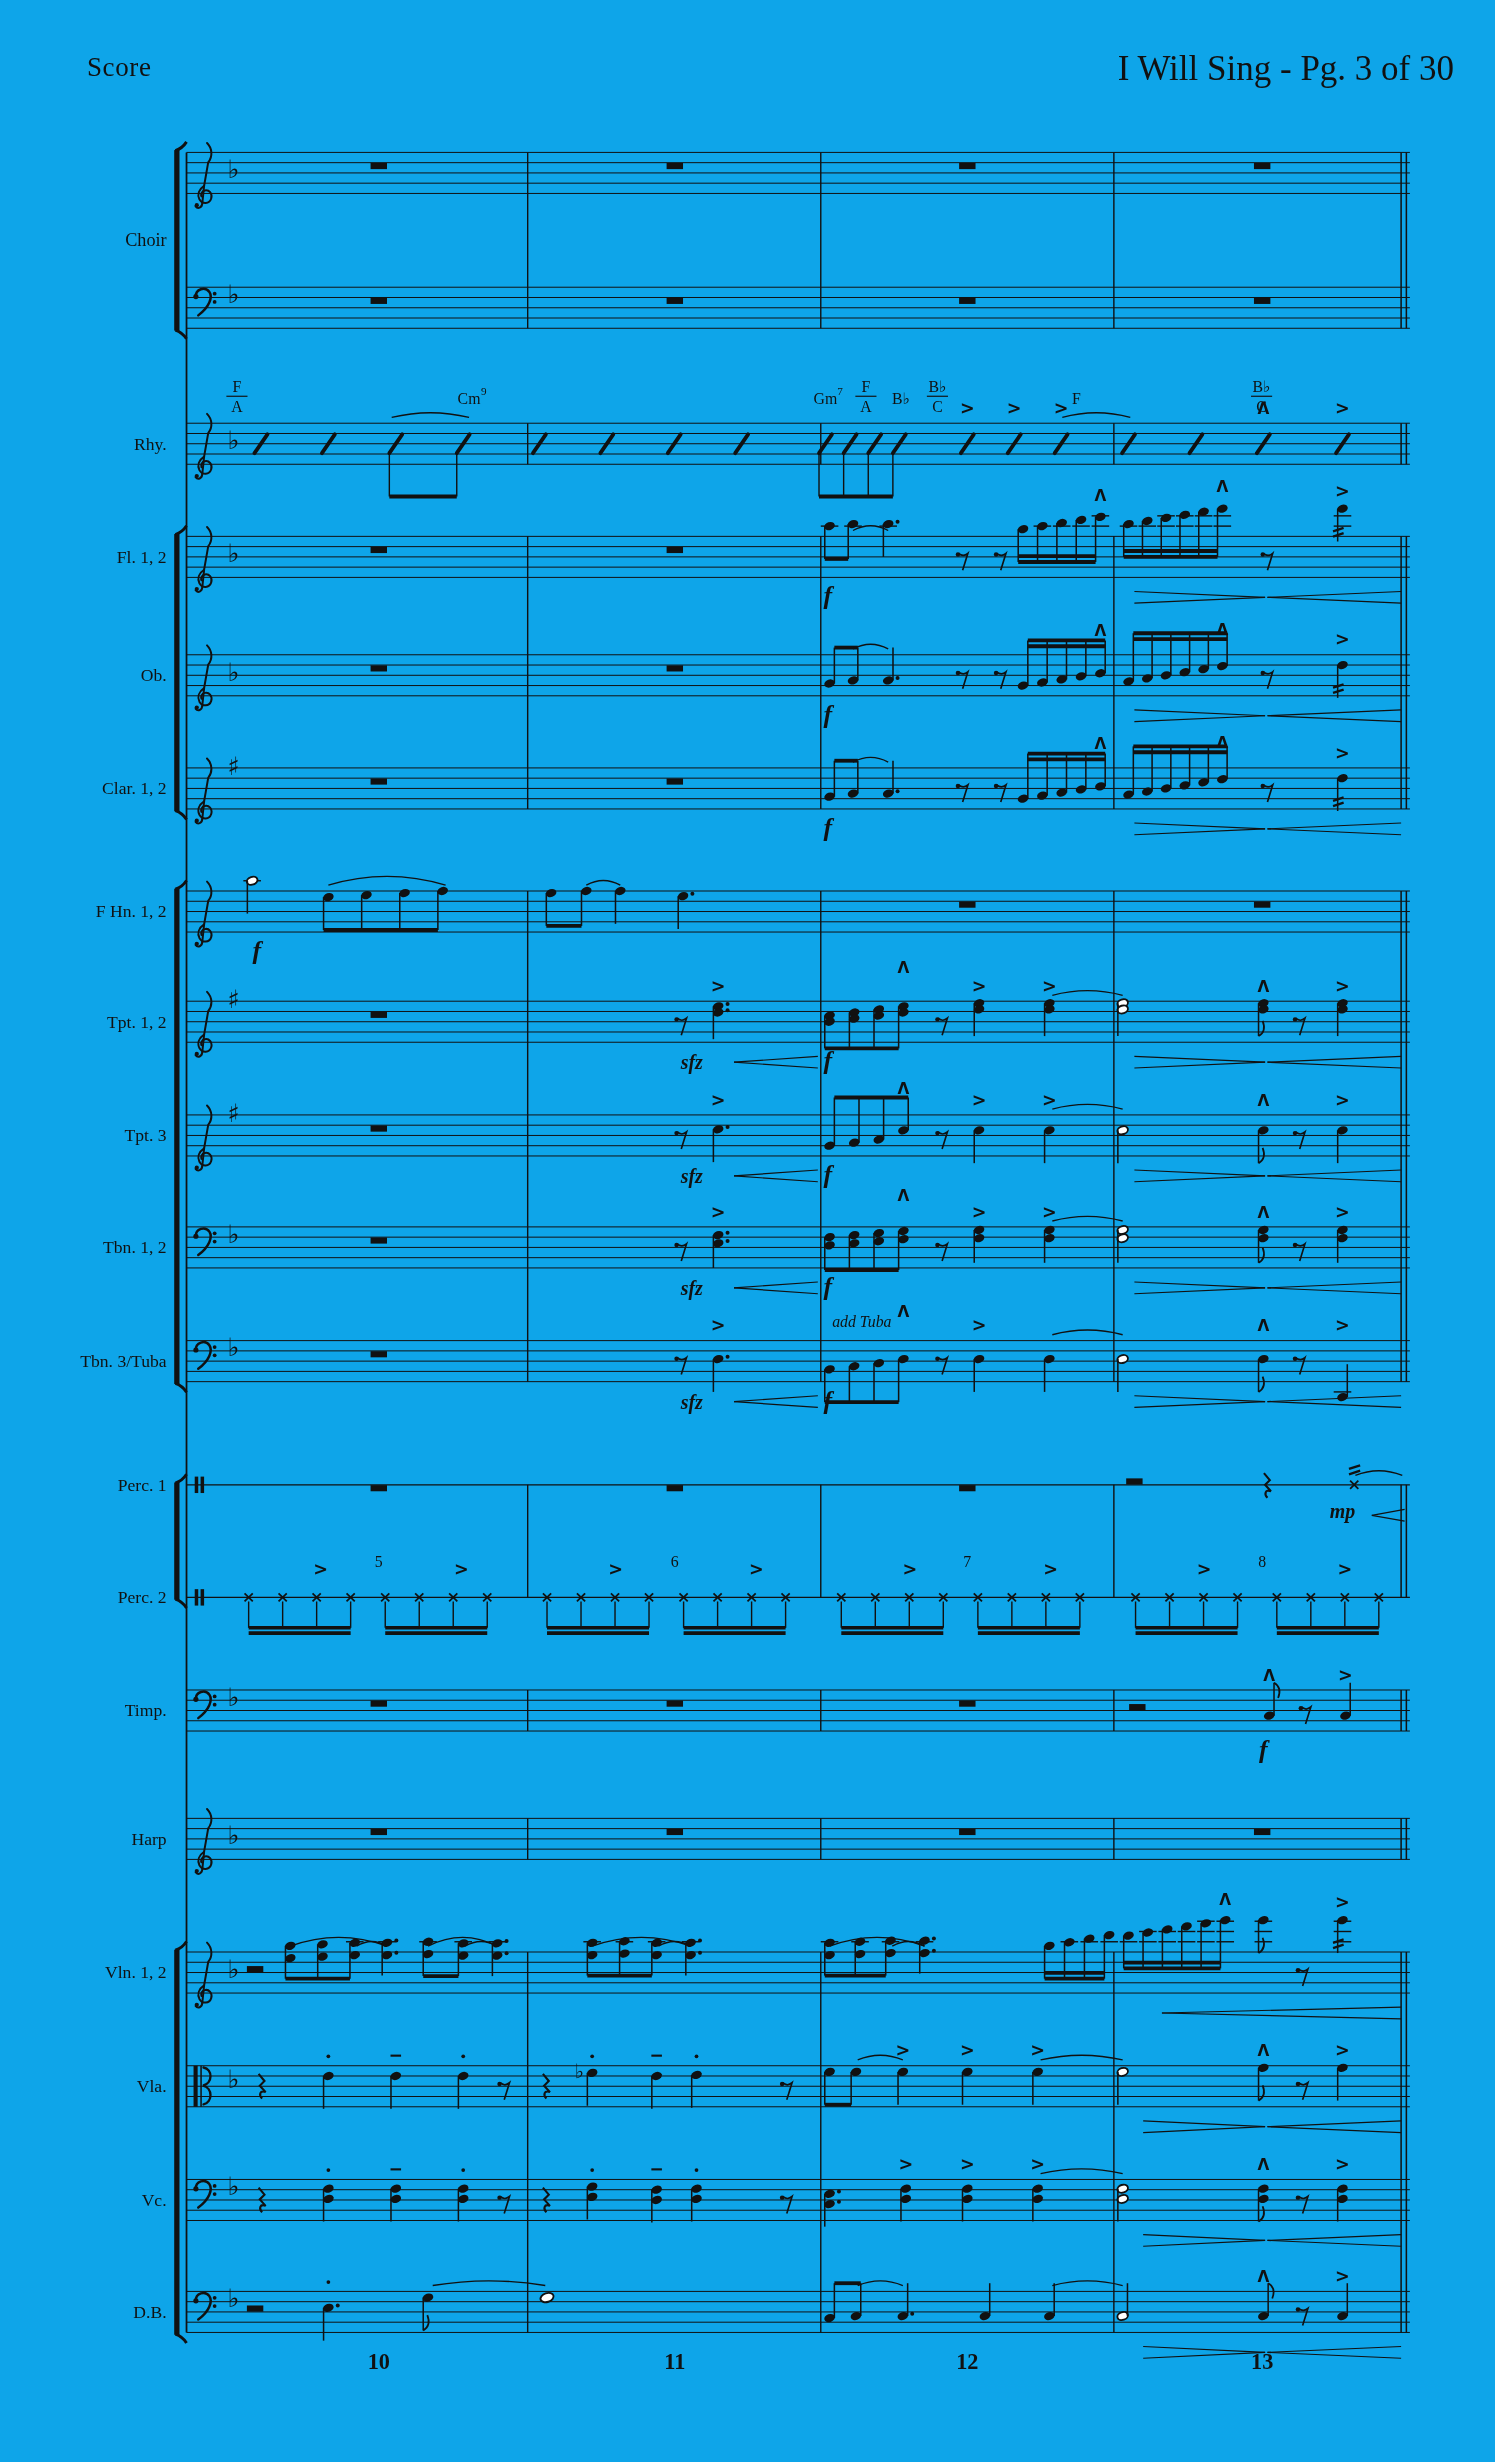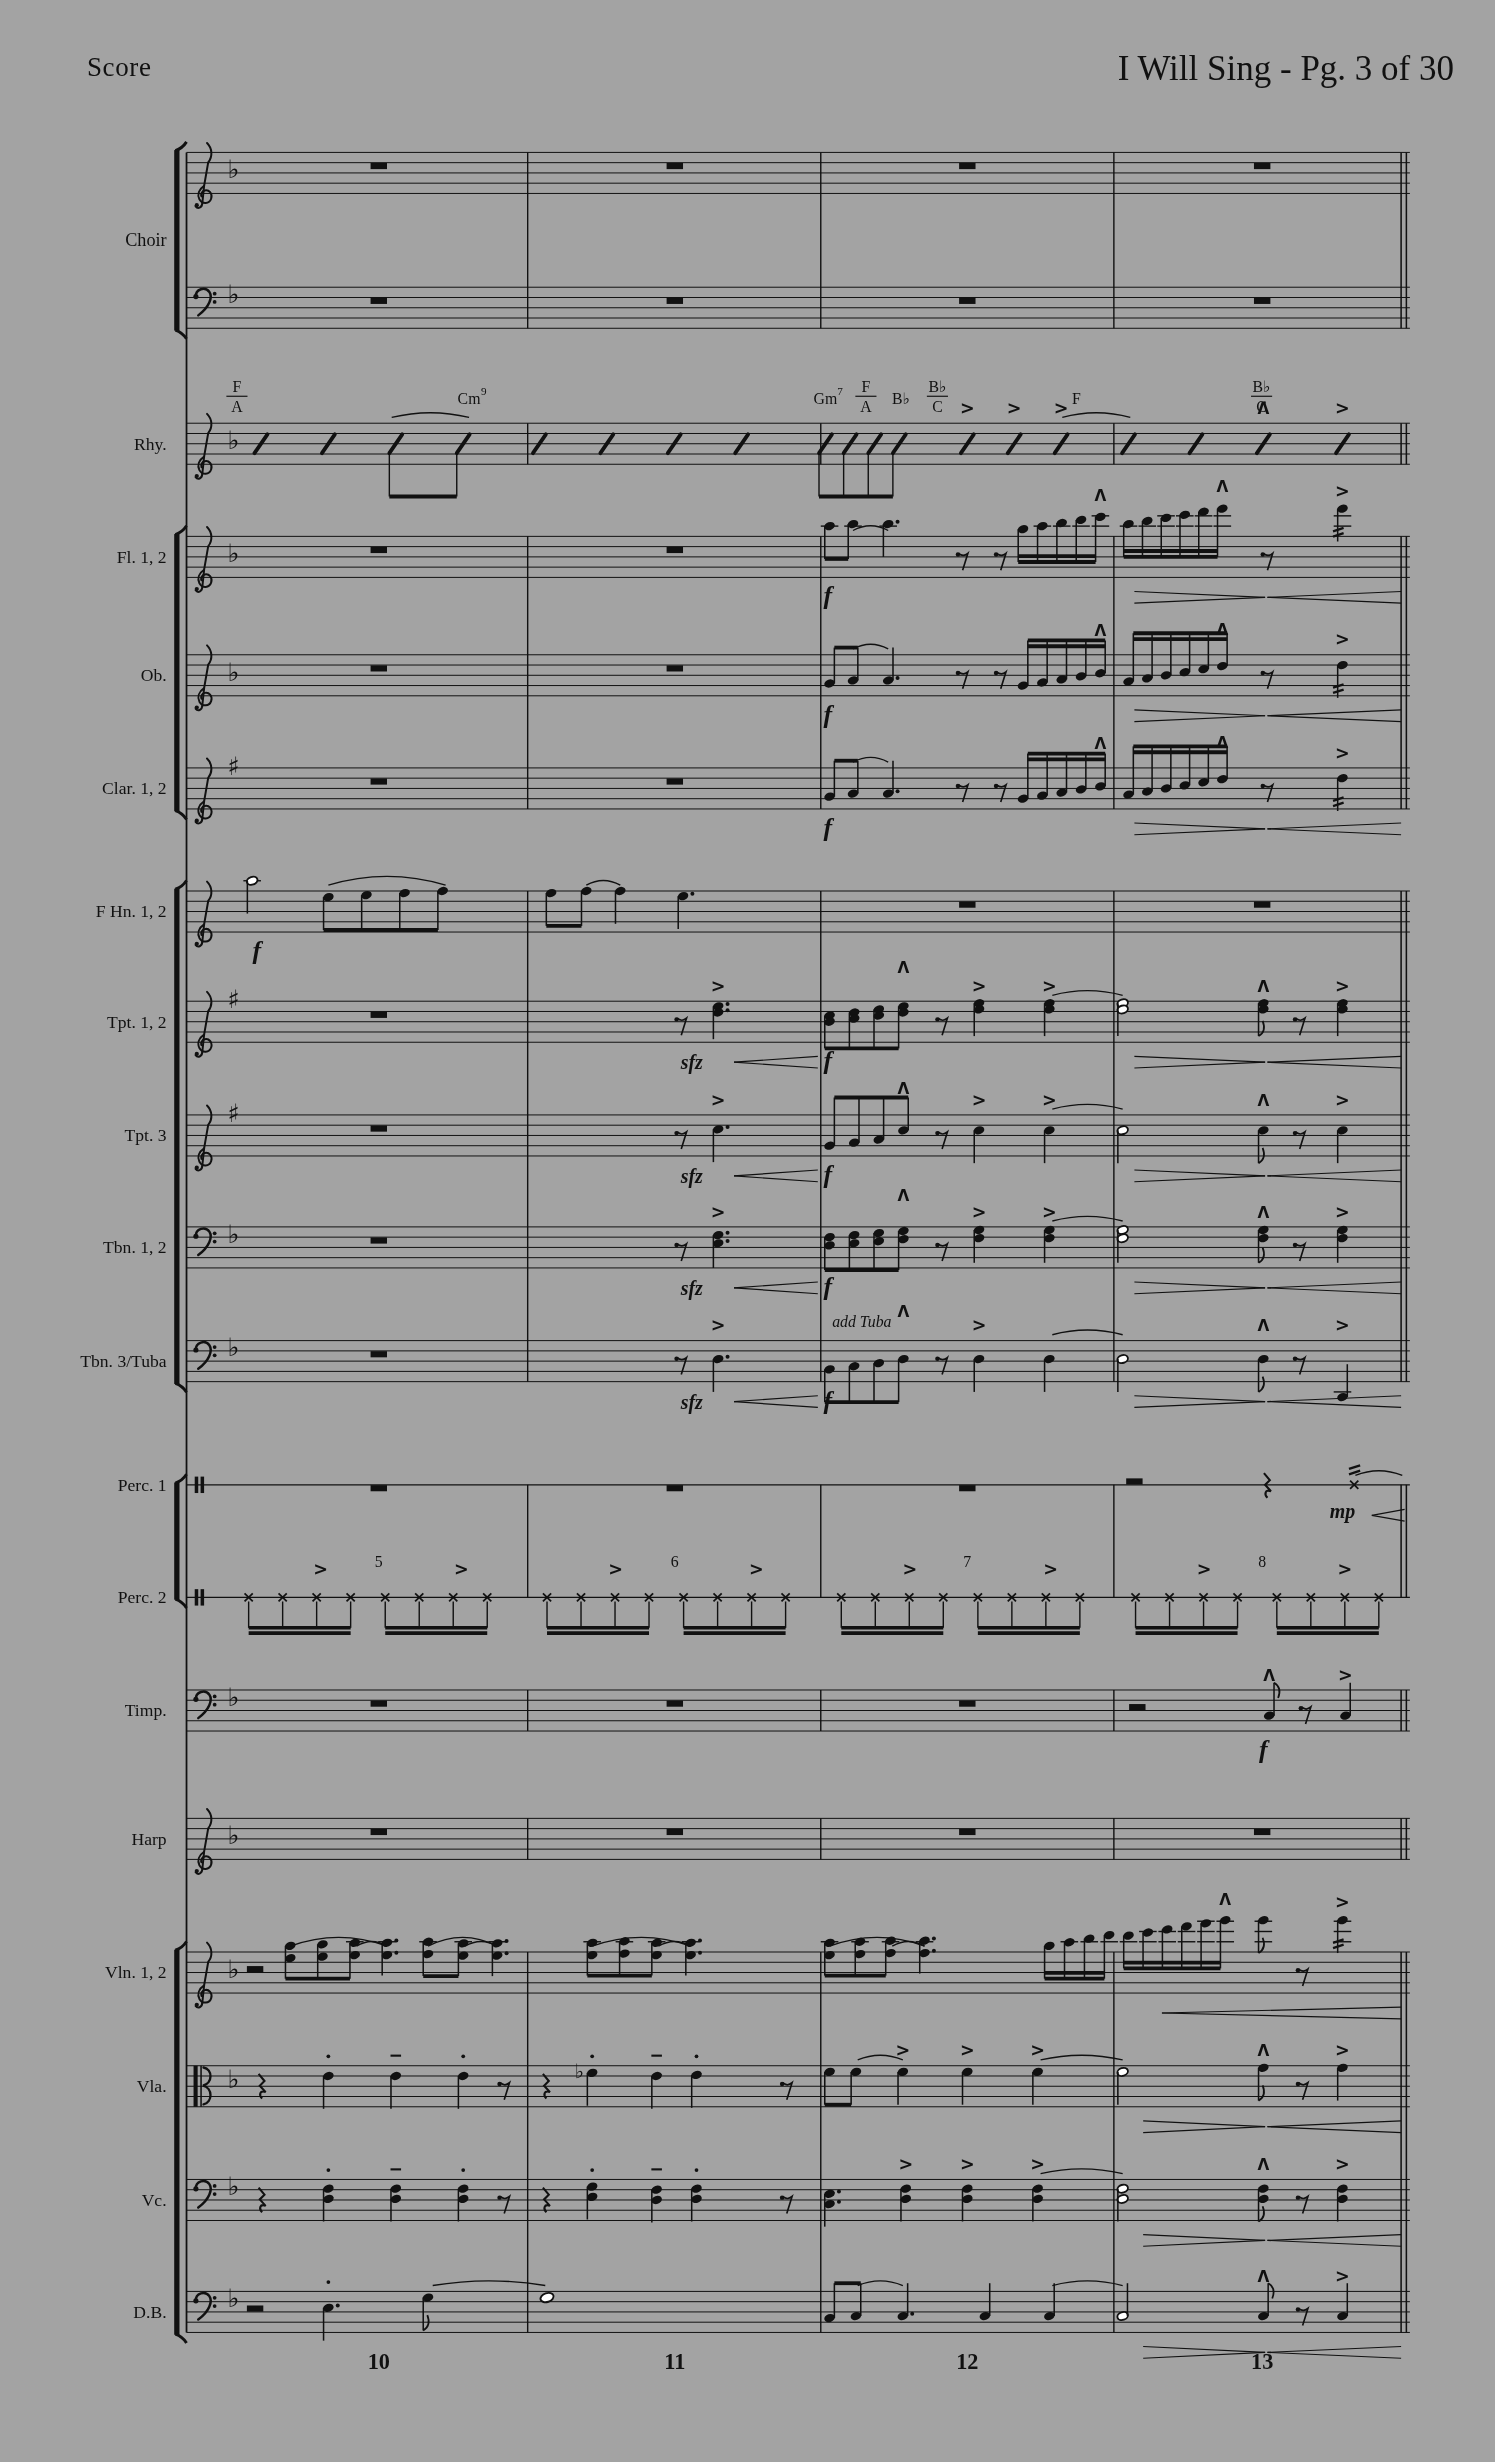--- a/index.html
+++ b/index.html
@@ -1,16 +1,16 @@
 <!DOCTYPE html>
 <html style="font-size:9.4px"><head>
 <meta charset="utf-8">
 <style>
   html,body{margin:0;padding:0;background:#e8e8e8;}
-  .page{position:relative;width:1495px;height:2462px;background:#a3a3a3;font-family:"Liberation Serif",serif;color:#111;}
+  .page{position:relative;width:1495px;height:2462px;background:#0ea5e9;font-family:"Liberation Serif",serif;color:#111;}
   .hdr-score{position:absolute;left:87px;top:52px;font-size:27px;letter-spacing:0.6px;}
   .hdr-title{position:absolute;left:0;top:49px;width:1454px;text-align:right;font-size:35px;}
   svg text{user-select:none;}
 </style>
 </head>
 <body>
 
 <div class="page">
   <div class="hdr-score">Score</div>
   <div class="hdr-title">I Will Sing - Pg. 3 of 30</div>

